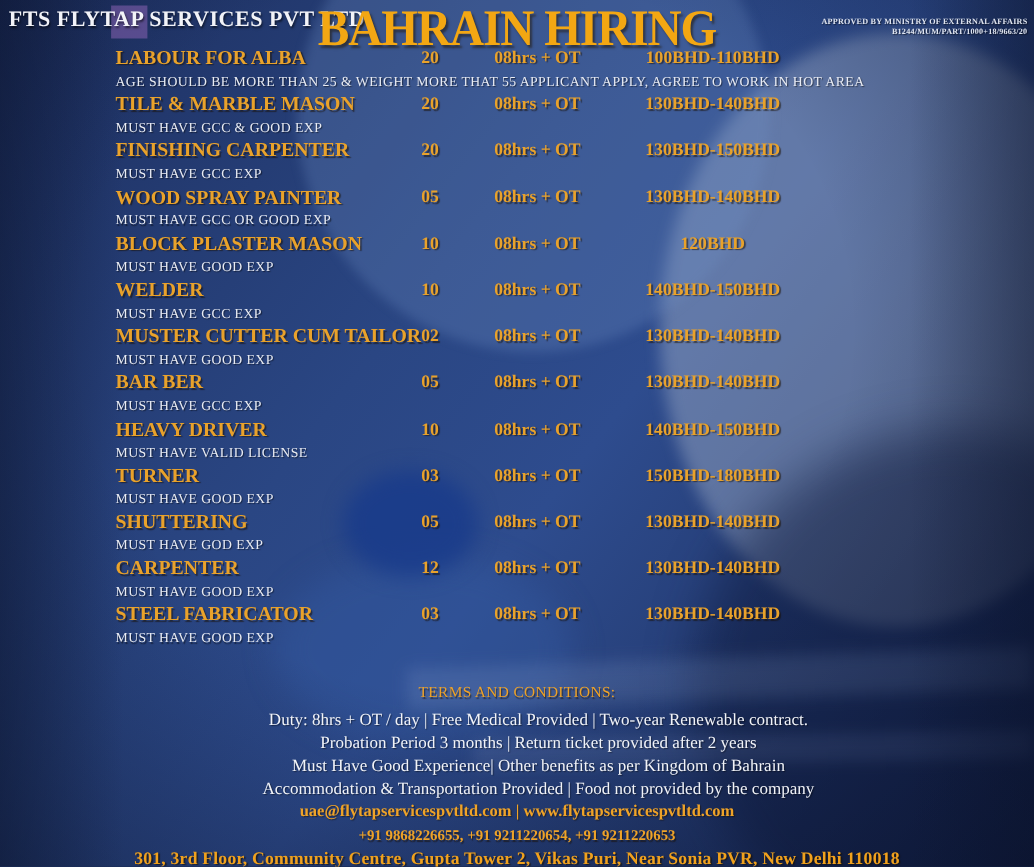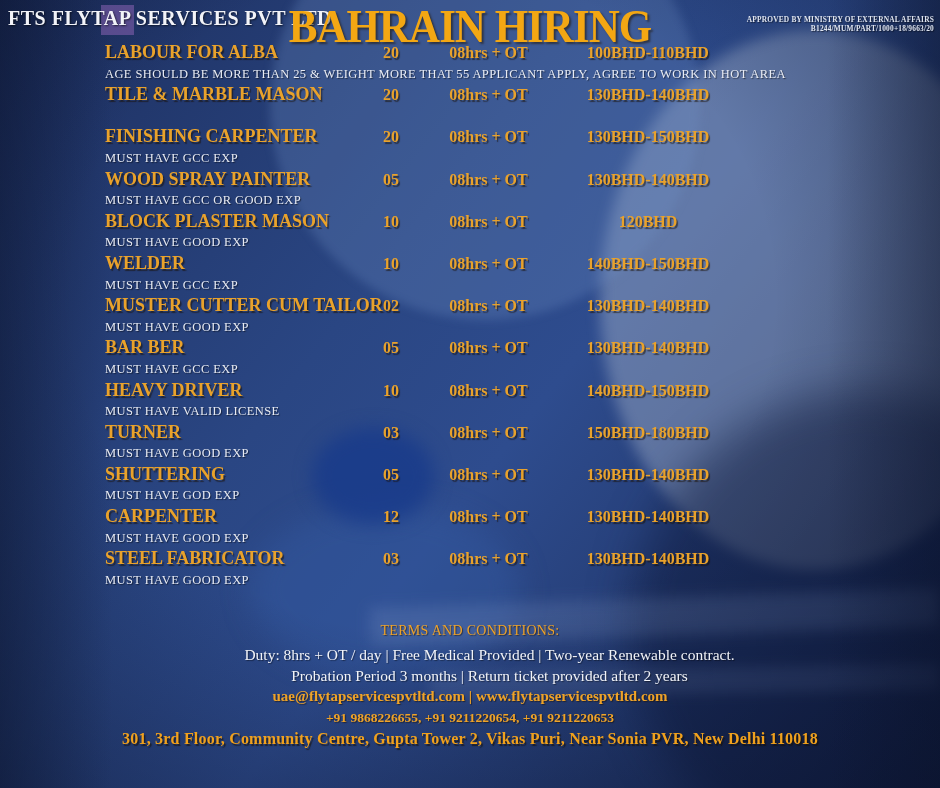--- a/index.html
+++ b/index.html
@@ -91,20 +91,21 @@
         <span class="jq">20</span>
         <span class="jh">08hrs + OT</span>
         <span class="js">100BHD-110BHD</span>
         <div class="jn">AGE SHOULD BE MORE THAN 25 &amp; WEIGHT MORE THAT 55 APPLICANT APPLY, AGREE TO WORK IN HOT AREA</div>
       </div>
       <div class="job">
         <span class="jt">TILE &amp; MARBLE MASON</span>
         <span class="jq">20</span>
         <span class="jh">08hrs + OT</span>
         <span class="js">130BHD-140BHD</span>
+        <div class="jn">MUST HAVE GCC &amp; GOOD EXP</div>
       </div>
       <div class="job">
         <span class="jt">FINISHING CARPENTER</span>
         <span class="jq">20</span>
         <span class="jh">08hrs + OT</span>
         <span class="js">130BHD-150BHD</span>
         <div class="jn">MUST HAVE GCC EXP</div>
       </div>
       <div class="job">
         <span class="jt">WOOD SPRAY PAINTER</span>
@@ -175,18 +176,20 @@
         <span class="jh">08hrs + OT</span>
         <span class="js">130BHD-140BHD</span>
         <div class="jn">MUST HAVE GOOD EXP</div>
       </div>
     </div>
 
     <div class="terms">
       <div class="terms-heading">TERMS AND CONDITIONS:</div>
       <div class="terms-line">Duty: 8hrs + OT / day | Free Medical Provided | Two-year Renewable contract.</div>
       <div class="terms-line">Probation Period 3 months | Return ticket provided after 2 years</div>
+      <div class="terms-line">Must Have Good Experience| Other benefits as per Kingdom of Bahrain</div>
+      <div class="terms-line">Accommodation &amp; Transportation Provided | Food not provided by the company</div>
       <div class="contact-email">uae@flytapservicespvtltd.com | www.flytapservicespvtltd.com</div>
       <div class="contact-phone">+91 9868226655, +91 9211220654, +91 9211220653</div>
       <div class="contact-address">301, 3rd Floor, Community Centre, Gupta Tower 2, Vikas Puri, Near Sonia PVR, New Delhi 110018</div>
     </div>
   </div>
 </div>
 
 </body></html>

